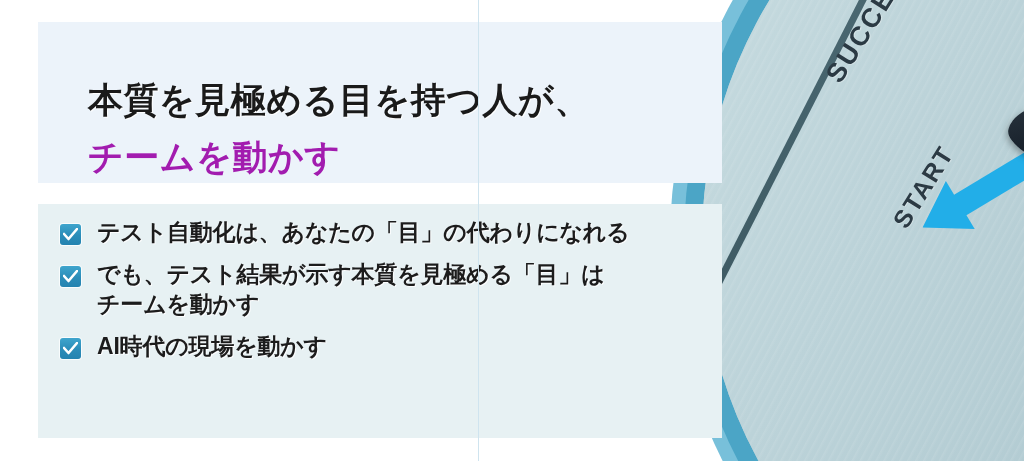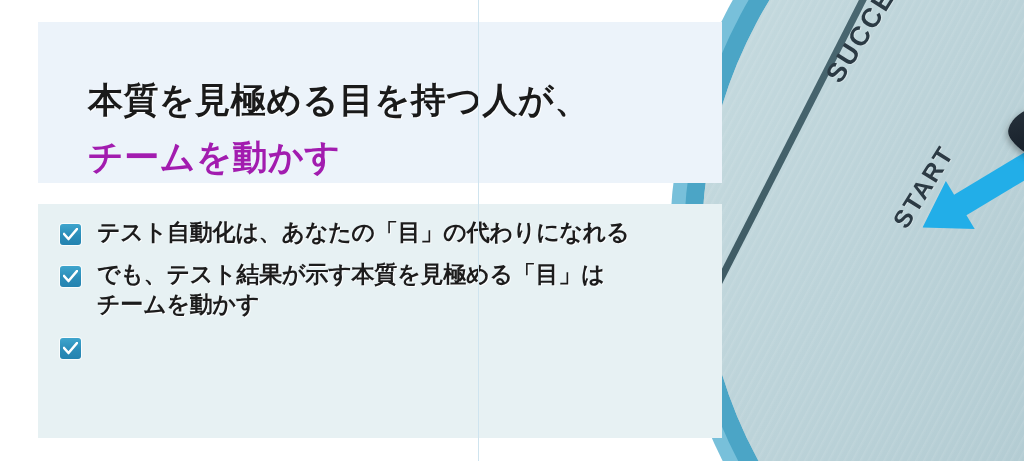--- a/index.html
+++ b/index.html
@@ -297,19 +297,20 @@
         </span>
       </div>
 
       <div class="bullet-row">
         <span class="checkbox">
           <svg width="15" height="13" viewBox="0 0 15 13">
             <polyline points="1,6 5.5,11 14,1" fill="none" stroke="#ffffff" stroke-width="2.6" stroke-linecap="round" stroke-linejoin="round"></polyline>
           </svg>
         </span>
         <span class="bullet-text">
+          <span class="second">AI時代の現場を動かす</span>
         </span>
       </div>
 
     </div>
   </div>
 
 </div>
 
 </body></html>

